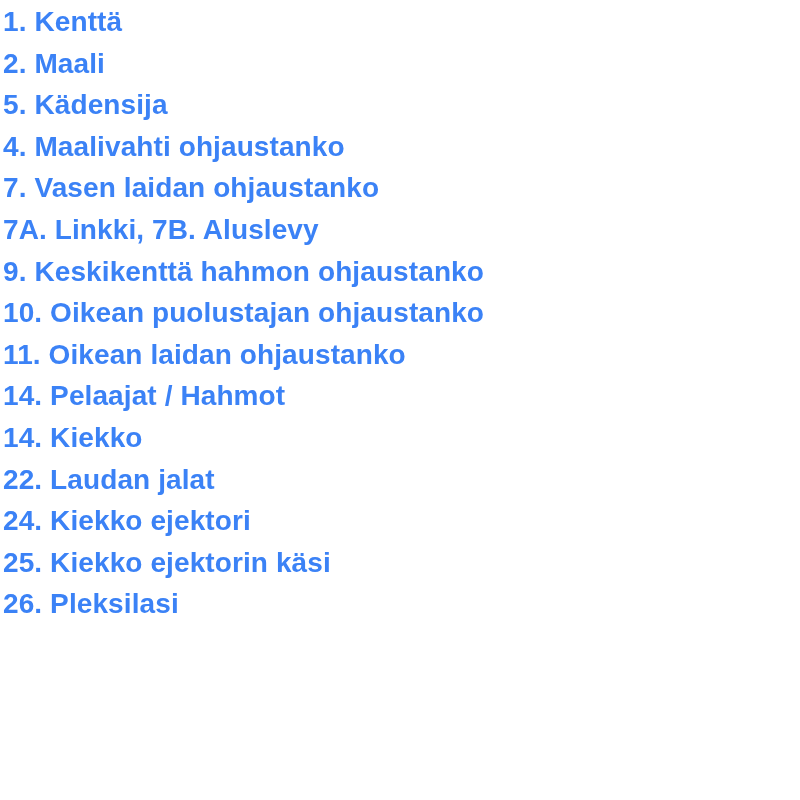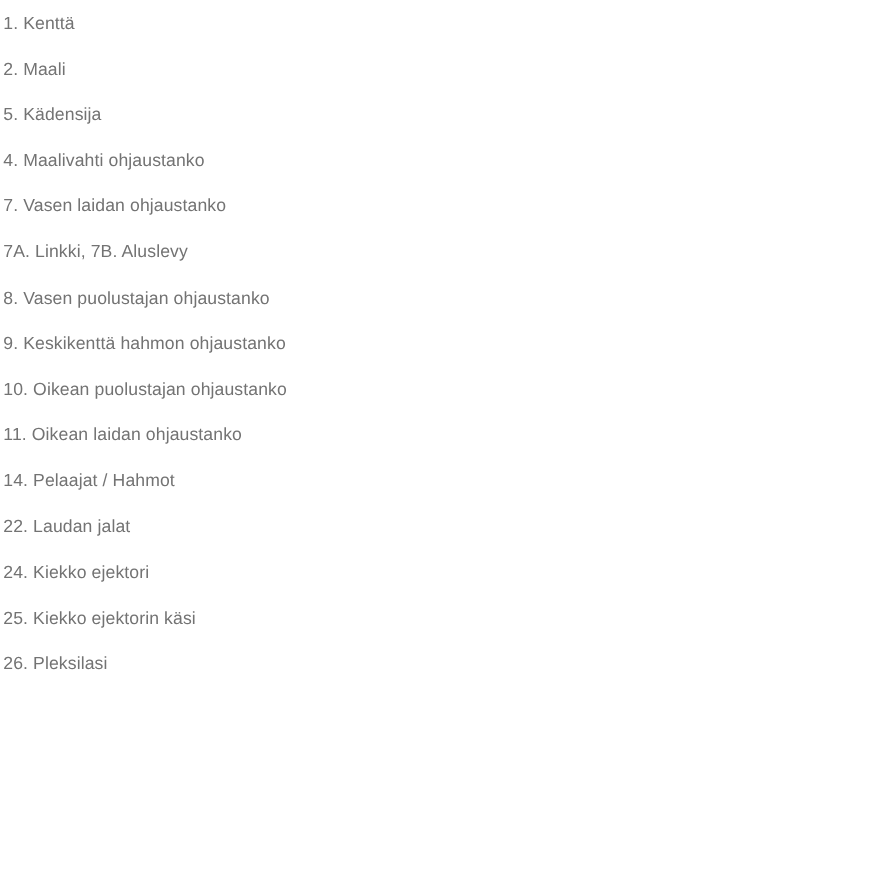--- a/index.html
+++ b/index.html
@@ -15,42 +15,42 @@
   .page {
     width: 800px;
     height: 800px;
     background: #ffffff;
     padding: 1px 10px 0 3px;
   }
   .parts-list {
     list-style: none;
   }
   .parts-list li {
-    font-size: 16px;
+    font-size: 28px;
     line-height: 41.6px;
-    color: #737373;
-    font-weight: 400;
+    color: #3b82f6;
+    font-weight: 700;
     letter-spacing: 0.1px;
     white-space: nowrap;
   }
 </style>
 </head>
 <body>
 
 <div class="page">
   <ul class="parts-list">
     <li>1. Kenttä</li>
     <li>2. Maali</li>
     <li>5. Kädensija</li>
     <li>4. Maalivahti ohjaustanko</li>
     <li>7. Vasen laidan ohjaustanko</li>
     <li>7A. Linkki, 7B. Aluslevy</li>
-    <li>8. Vasen puolustajan ohjaustanko</li>
     <li>9. Keskikenttä hahmon ohjaustanko</li>
     <li>10. Oikean puolustajan ohjaustanko</li>
     <li>11. Oikean laidan ohjaustanko</li>
     <li>14. Pelaajat / Hahmot</li>
+    <li>14. Kiekko</li>
     <li>22. Laudan jalat</li>
     <li>24. Kiekko ejektori</li>
     <li>25. Kiekko ejektorin käsi</li>
     <li>26. Pleksilasi</li>
   </ul>
 </div>
 
 </body></html>

